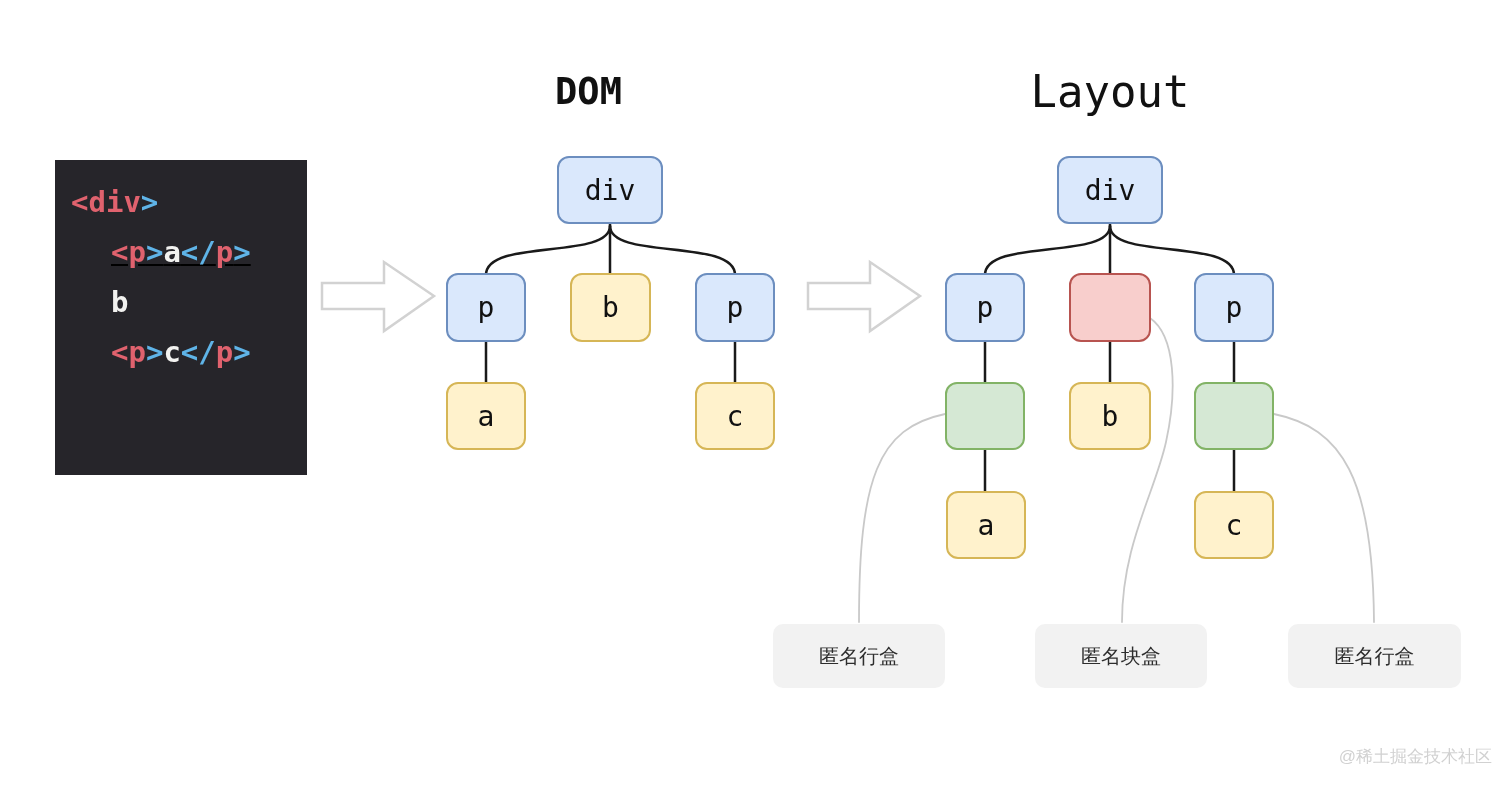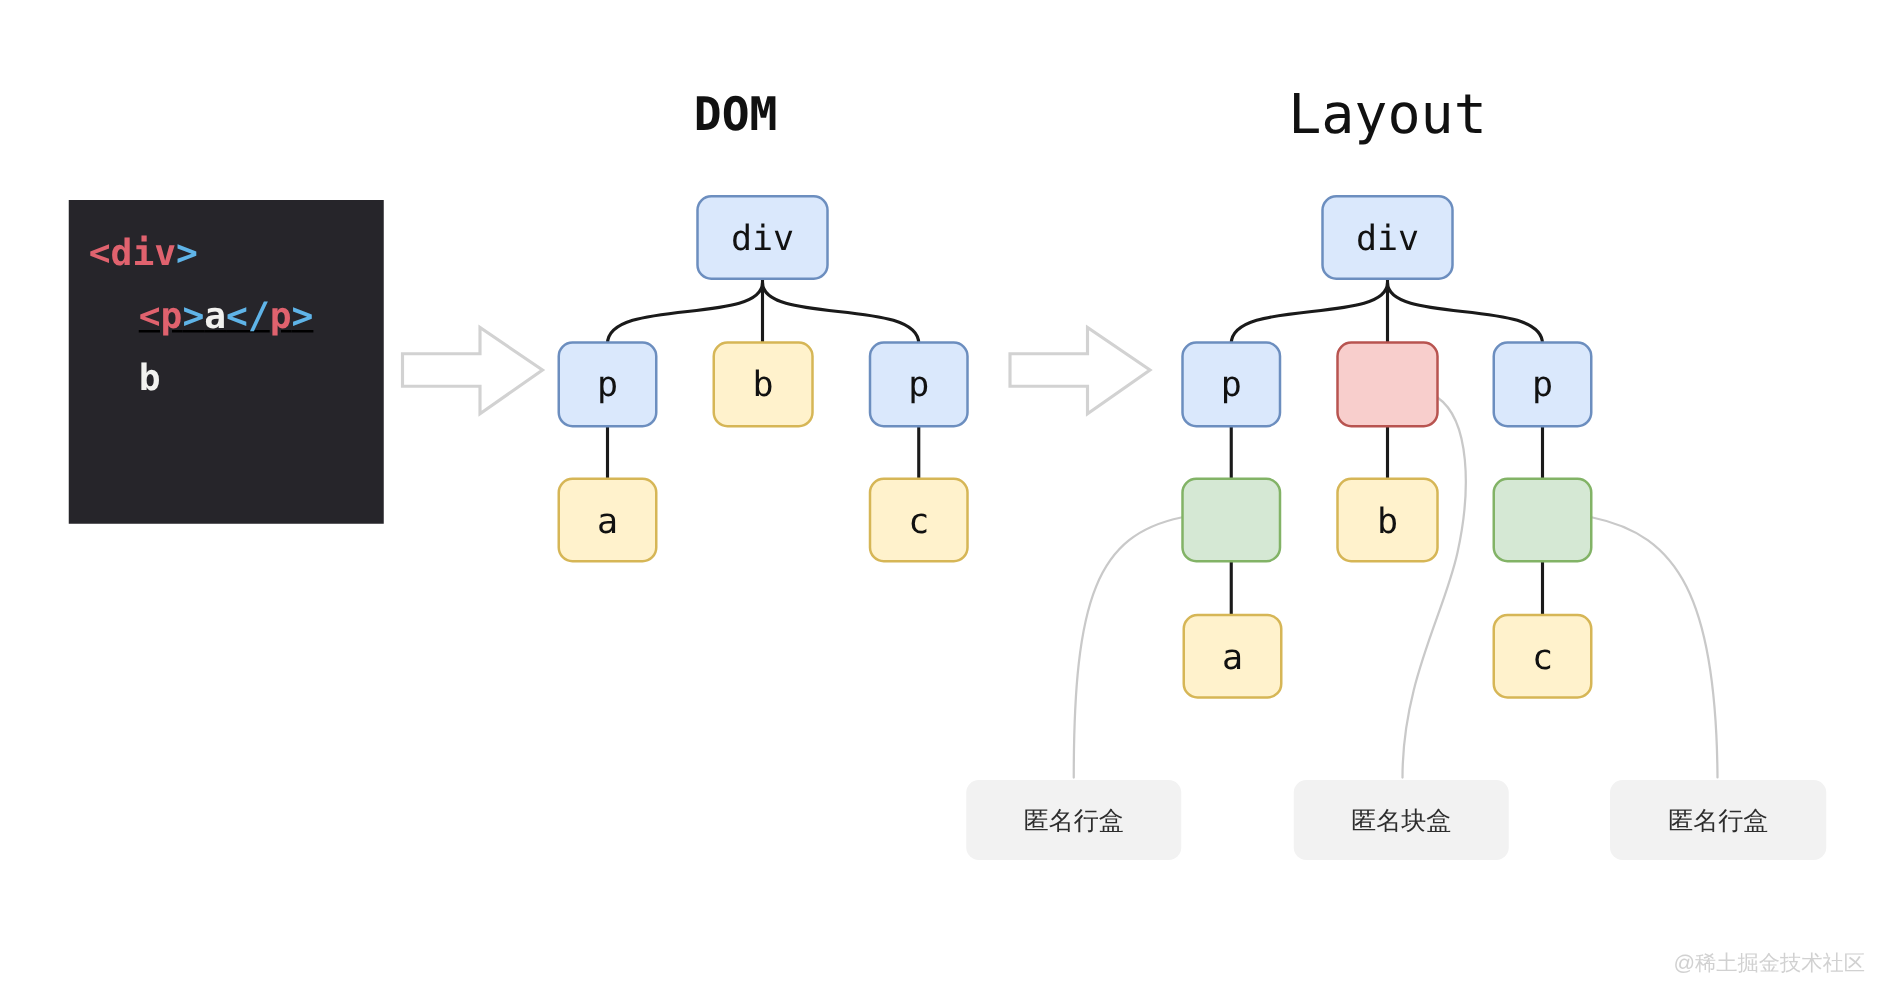--- a/index.html
+++ b/index.html
@@ -12,21 +12,21 @@
   }
   .wires{position:absolute;left:0;top:0;width:1512px;height:786px;}
 
   
   .tree-connector{fill:none;stroke:var(--connector,#1a1a1a);stroke-width:2.5;stroke-linecap:round;}
   .callout-line{fill:none;stroke:var(--callout-line,#c9c9c9);stroke-width:1.8;stroke-linecap:round;}
   .block-arrow{fill:#ffffff;stroke:var(--arrow-outline,#d2d2d2);stroke-width:2.5;stroke-linejoin:miter;}
 
   
   .code-panel{
-    position:absolute;left:55px;top:160px;width:252px;height:259px;
+    position:absolute;left:55px;top:160px;width:252px;height:315px;
     background:var(--code-bg,#26252a);
     box-sizing:border-box;
     padding:17px 0 0 16px;
   }
   .code-line{
     height:50px;line-height:50px;
     font-size:29px;font-weight:bold;
     white-space:pre;
   }
   .tok-tag{color:var(--tok-tag,#e0626e);}
@@ -57,21 +57,21 @@
   .callout-label{
     position:absolute;top:624px;height:64px;
     background:var(--label-fill,#f2f2f2);
     border-radius:10px;
     display:flex;align-items:center;justify-content:center;
     font-family:"Liberation Sans","DejaVu Sans",sans-serif;
     font-size:20px;color:var(--label-text,#2d2d2d);
   }
 
   .watermark{
-    position:absolute;right:20px;bottom:4px;
+    position:absolute;right:20px;bottom:18px;
     font-family:"Liberation Sans","DejaVu Sans",sans-serif;
     font-size:17px;color:#d1d1d1;
   }
 </style>
 </head>
 <body>
 
 <div class="stage">
 
   <svg class="wires" viewBox="0 0 1512 786">
@@ -97,20 +97,21 @@
     <path class="callout-line" d="M945,414 C878,428 859,478 859,622"></path>
     <path class="callout-line" d="M1150,318 C1176,336 1177,392 1166,442 C1155,492 1122,545 1122,622"></path>
     <path class="callout-line" d="M1274,414 C1342,428 1373,478 1374,622"></path>
   </svg>
 
   <div class="code-panel">
     <div>
         <div class="code-line"><span class="tok-tag">&lt;div</span><span class="tok-punct">&gt;</span></div>
         <div class="code-line" style="padding-left: 40px; text-decoration: underline;"><span class="tok-tag">&lt;p</span><span class="tok-punct">&gt;</span><span class="tok-text">a</span><span class="tok-punct">&lt;/</span><span class="tok-tag">p</span><span class="tok-punct">&gt;</span></div>
         <div class="code-line" style="padding-left: 40px;"><span class="tok-text">b</span></div>
+        <div class="code-line" style="padding-left: 40px;"><span class="tok-tag">&lt;p</span><span class="tok-punct">&gt;</span><span class="tok-text">c</span><span class="tok-punct">&lt;/</span><span class="tok-tag">p</span><span class="tok-punct">&gt;</span></div>
       </div>
   </div>
 
   <div class="tree-title dom-title">DOM</div>
   <div class="tree-title layout-title">Layout</div>
 
   <div class="node node-element" style="left:557px;top:156px;width:106px;height:68px;">div</div>
   <div class="node node-element" style="left:446px;top:273px;width:80px;height:69px;">p</div>
   <div class="node node-text" style="left:570px;top:273px;width:81px;height:69px;">b</div>
   <div class="node node-element" style="left:695px;top:273px;width:80px;height:69px;">p</div>

